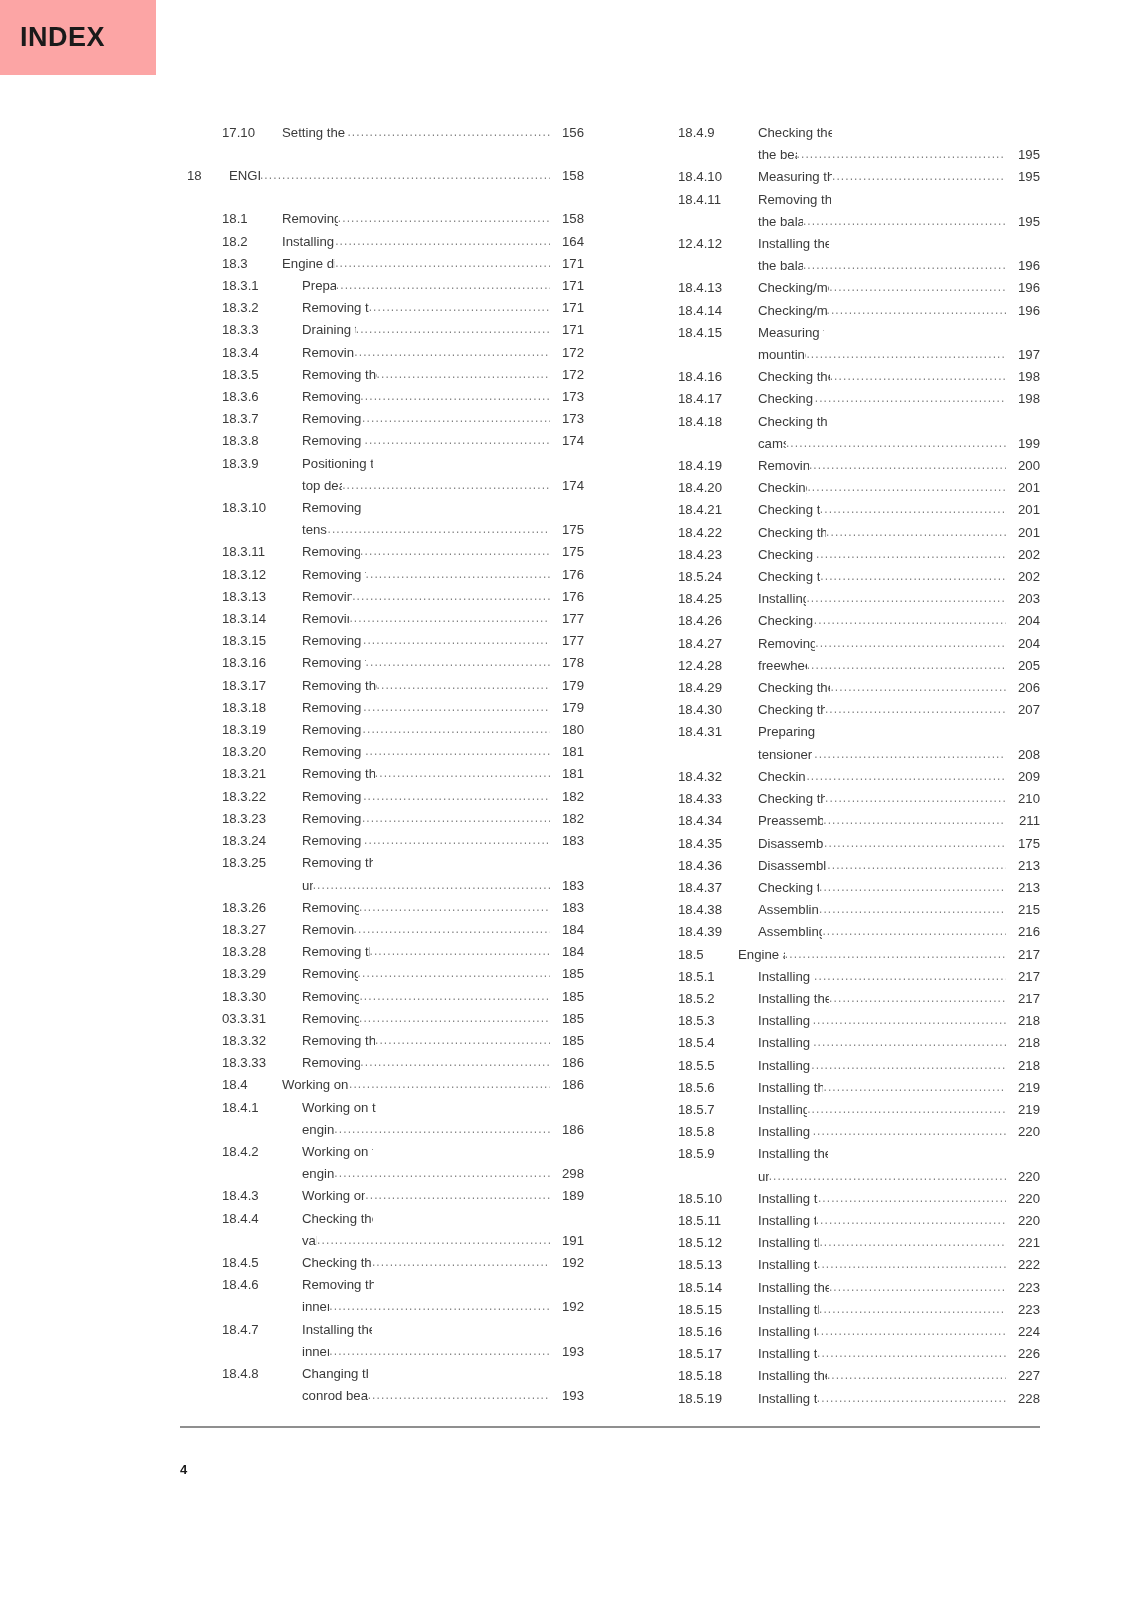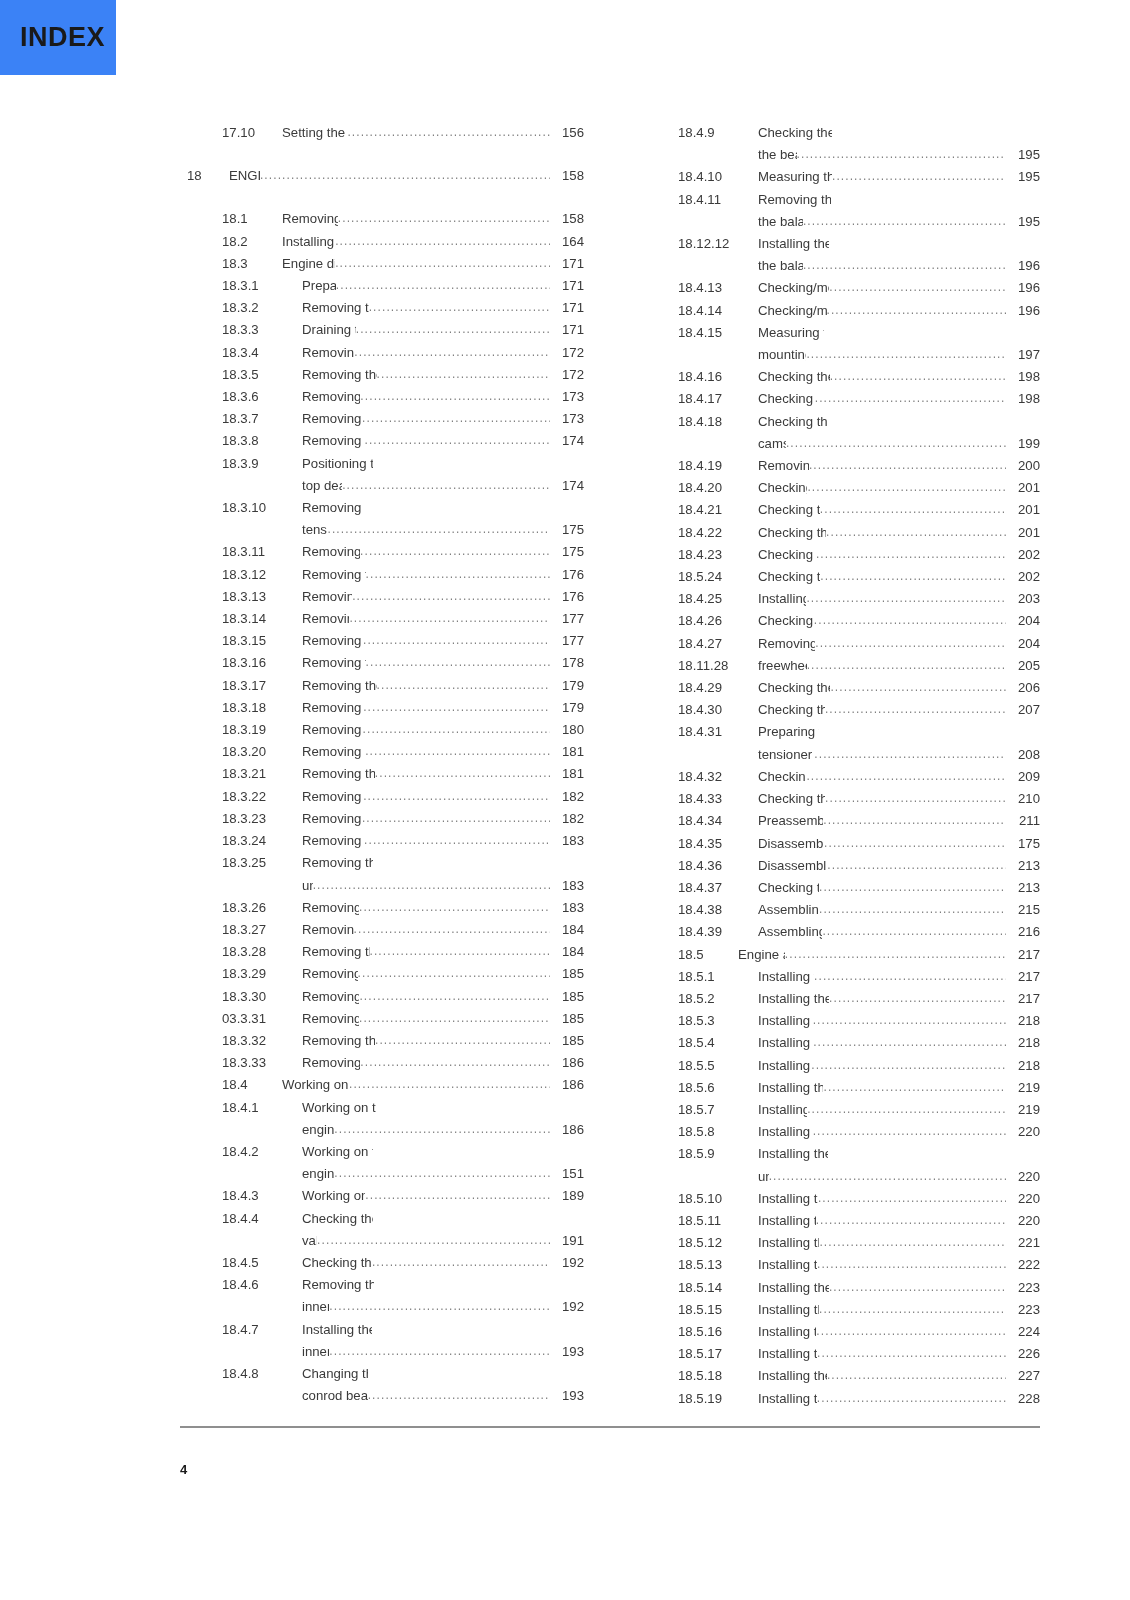--- a/index.html
+++ b/index.html
@@ -15,23 +15,23 @@
     font-family: "Liberation Sans", sans-serif;
     color: #231f20;
     overflow: hidden;
   }
 
   
   .header-banner {
     position: absolute;
     left: 0;
     top: 0;
-    width: 116px;
+    width: 156px;
     height: 75px;
-    background: #3b82f6;
+    background: #fca5a5;
     display: flex;
     align-items: center;
     justify-content: flex-start;
   }
   .header-banner .title {
     font-size: 27px;
     font-weight: bold;
     letter-spacing: 0.5px;
     color: #1a1a1a;
     padding-left: 20px;
@@ -502,21 +502,21 @@
           <span class="leader"></span>
         </span>
         <span class="page"></span>
       </div>
       <div class="entry lvl-2 cont">
         <span class="num"></span>
         <span class="txt-wrap">
           <span class="txt">engine case</span>
           <span class="leader"></span>
         </span>
-        <span class="page">151</span>
+        <span class="page">298</span>
       </div>
       <div class="entry lvl-2">
         <span class="num">18.4.3</span>
         <span class="txt-wrap">
           <span class="txt">Working on the clutch cover</span>
           <span class="leader"></span>
         </span>
         <span class="page">189</span>
       </div>
       <div class="entry lvl-2 no-leader no-page">
@@ -627,21 +627,21 @@
       </div>
       <div class="entry lvl-2 cont">
         <span class="num"></span>
         <span class="txt-wrap">
           <span class="txt">the balancer shaft</span>
           <span class="leader"></span>
         </span>
         <span class="page">195</span>
       </div>
       <div class="entry lvl-2 no-leader no-page">
-        <span class="num">18.12.12</span>
+        <span class="num">12.4.12</span>
         <span class="txt-wrap">
           <span class="txt">Installing the drive gear wheel of</span>
           <span class="leader"></span>
         </span>
         <span class="page"></span>
       </div>
       <div class="entry lvl-2 cont">
         <span class="num"></span>
         <span class="txt-wrap">
           <span class="txt">the balancer shaft</span>
@@ -779,21 +779,21 @@
       </div>
       <div class="entry lvl-2">
         <span class="num">18.4.27</span>
         <span class="txt-wrap">
           <span class="txt">Removing the freewheel</span>
           <span class="leader"></span>
         </span>
         <span class="page">204</span>
       </div>
       <div class="entry lvl-2">
-        <span class="num">18.11.28</span>
+        <span class="num">12.4.28</span>
         <span class="txt-wrap">
           <span class="txt">freewheel, installing</span>
           <span class="leader"></span>
         </span>
         <span class="page">205</span>
       </div>
       <div class="entry lvl-2">
         <span class="num">18.4.29</span>
         <span class="txt-wrap">
           <span class="txt">Checking the electric starter drive</span>

